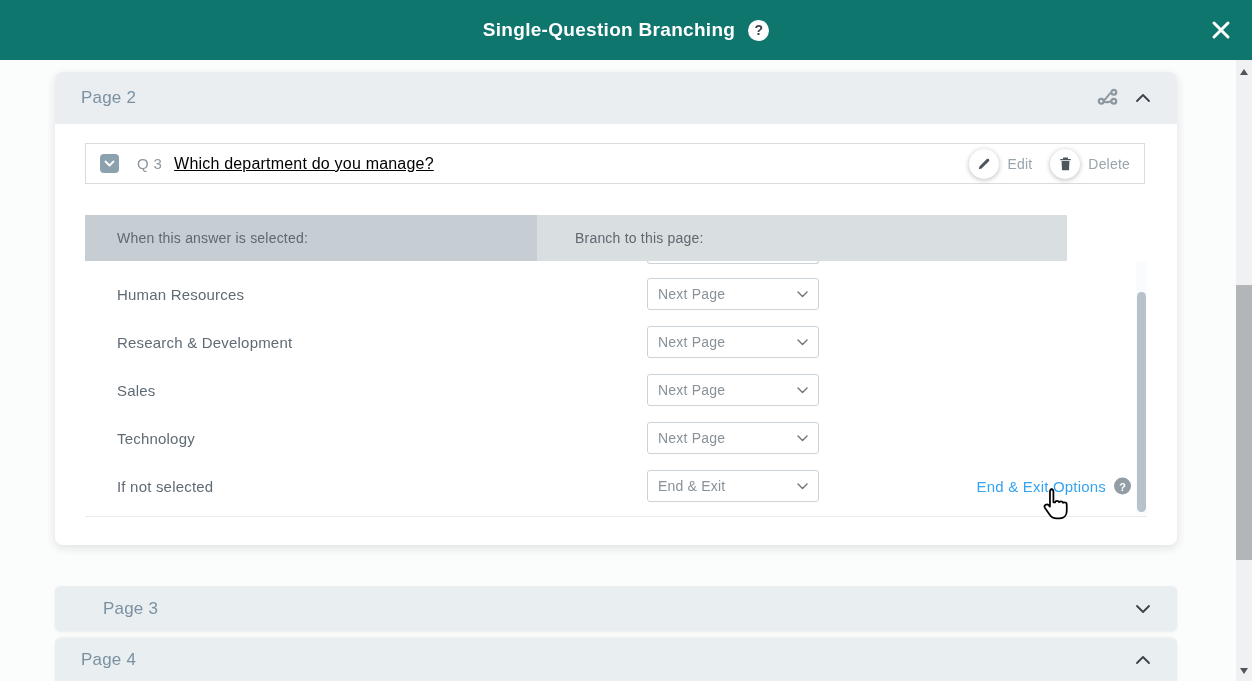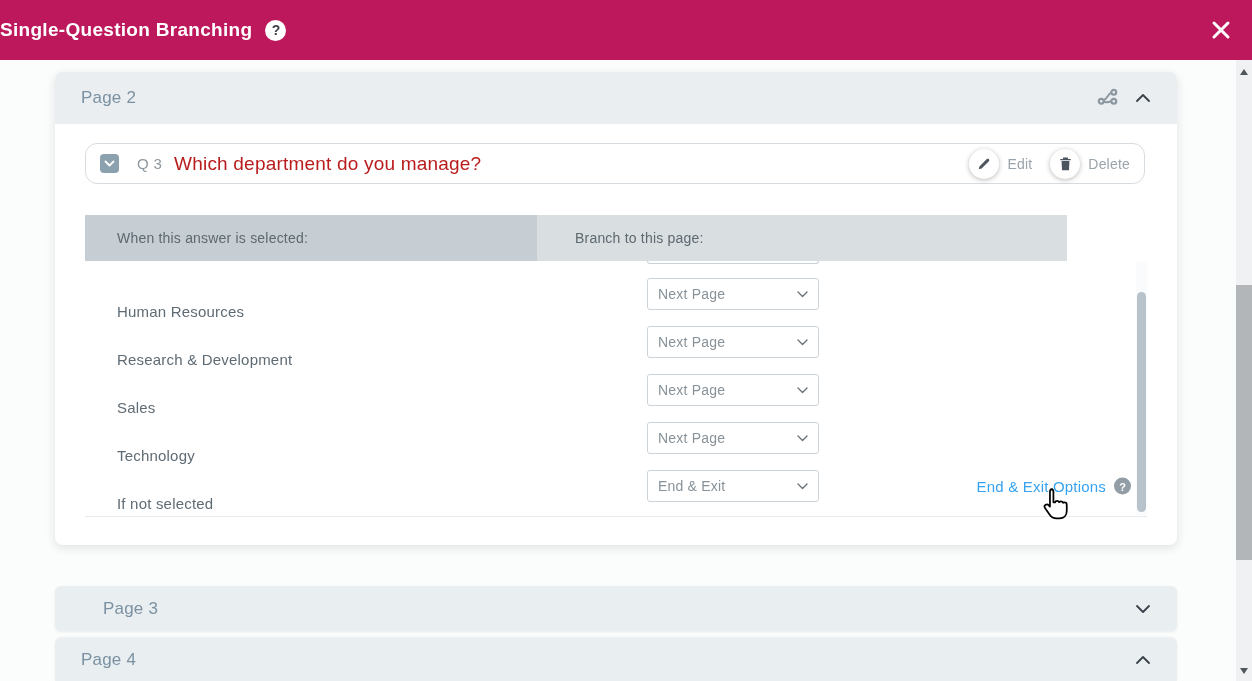--- a/index.html
+++ b/index.html
@@ -5,21 +5,21 @@
   * { margin:0; padding:0; box-sizing:border-box; }
   html,body { width:1252px; height:681px; }
   body {
     position:relative; overflow:hidden;
     font-family:"Liberation Sans", sans-serif;
     background:#fbfcfc; color:#5f6b74;
   }
   
   .modal-header {
     position:absolute; top:0; left:0; width:1252px; height:60px;
-    background:#be185d; display:flex; align-items:center; gap:13px;
+    background:#0f766e; display:flex; align-items:center; justify-content:center; gap:13px;
     z-index:10;
   }
   .modal-title { color:#ffffff; font-size:19px; font-weight:bold; letter-spacing:.3px; }
   .title-help {
     width:21px; height:21px; border-radius:50%; background:#ffffff; color:#3a4149;
     font-size:14px; font-weight:bold; display:flex; align-items:center; justify-content:center;
     cursor:pointer;
   }
   .close-btn {
     position:absolute; right:17px; top:16px; width:28px; height:28px;
@@ -43,50 +43,50 @@
   .card-header {
     height:52px; background:#eaeef1; border-radius:8px 8px 0 0;
     display:flex; align-items:center; padding:0 26px;
   }
   .card-title { color:#7b91a1; font-size:17px; letter-spacing:.2px; }
   .card-header-icons { margin-left:auto; display:flex; align-items:center; gap:16px; }
   .icon-btn { cursor:pointer; display:flex; align-items:center; }
   
   .question-bar {
     position:absolute; left:30px; top:71px; width:1060px; height:41px;
-    border:1px solid #d6dce0; border-radius:12px; background:#fff;
+    border:1px solid #d6dce0; border-radius:0; background:#fff;
     display:flex; align-items:center; padding:0 14px;
   }
   .qtype-icon {
     width:19px; height:19px; background:#8ba1ae; border-radius:4px;
     display:flex; align-items:center; justify-content:center; margin-right:18px;
   }
   .q-num { color:#8d979e; font-size:15px; margin-right:12px; letter-spacing:.3px; }
-  .q-text { color:#b91c1c; font-size:19px; letter-spacing:.2px; }
+  .q-text { color:#000000; font-size:16px; letter-spacing:.2px;text-decoration:underline; }
   .q-actions { margin-left:auto; display:flex; align-items:center; gap:18px; }
   .action { display:flex; align-items:center; gap:8px; cursor:pointer; }
   .action-circle {
     width:30px; height:30px; border-radius:50%; background:#fff;
     box-shadow:0 1px 5px rgba(0,0,0,.28);
     display:flex; align-items:center; justify-content:center;
   }
   .action-label { color:#9aa4ab; font-size:14px; letter-spacing:.2px; }
   
   .btable { position:absolute; left:30px; top:143px; width:1062px; }
   .btable-head { display:flex; height:46px; }
   .th { display:flex; align-items:center; font-size:14px; color:#5d686f; letter-spacing:.2px; }
   .th-left { width:452px; background:#c7ced3; padding-left:32px; }
   .th-right { width:530px; background:#d9dee1; padding-left:38px; }
   .btable-body { position:relative; height:256px; border-bottom:1px solid #e9ebec; overflow:hidden; }
   .select-sliver {
     position:absolute; left:562px; top:-2px; width:172px; height:5px; background:#fff;
     border:1px solid #c9d2d8; border-top:none; border-radius:0 0 3px 3px;
   }
   .trow { position:absolute; left:0; width:100%; height:48px; }
-  .row-label { position:absolute; left:32px; top:50%; transform:translateY(-50%); font-size:15px; color:#5f6b74; letter-spacing:.2px;margin-top:17px; }
+  .row-label { position:absolute; left:32px; top:50%; transform:translateY(-50%); font-size:15px; color:#5f6b74; letter-spacing:.2px; }
   .select {
     position:absolute; left:562px; top:8px; width:172px; height:32px;
     border:1px solid #ccd4da; border-radius:3px; background:#fff;
     display:flex; align-items:center; padding:0 10px; cursor:pointer;
   }
   .select-value { font-size:14px; color:#88929a; letter-spacing:.2px; }
   .select-caret { margin-left:auto; display:flex; }
   .row-extra { position:absolute; right:16px; top:50%; transform:translateY(-50%); display:flex; align-items:center; gap:8px; }
   .end-exit-link { color:#35a3f1; font-size:15px; cursor:pointer; letter-spacing:.2px; }
   .help-gray {

